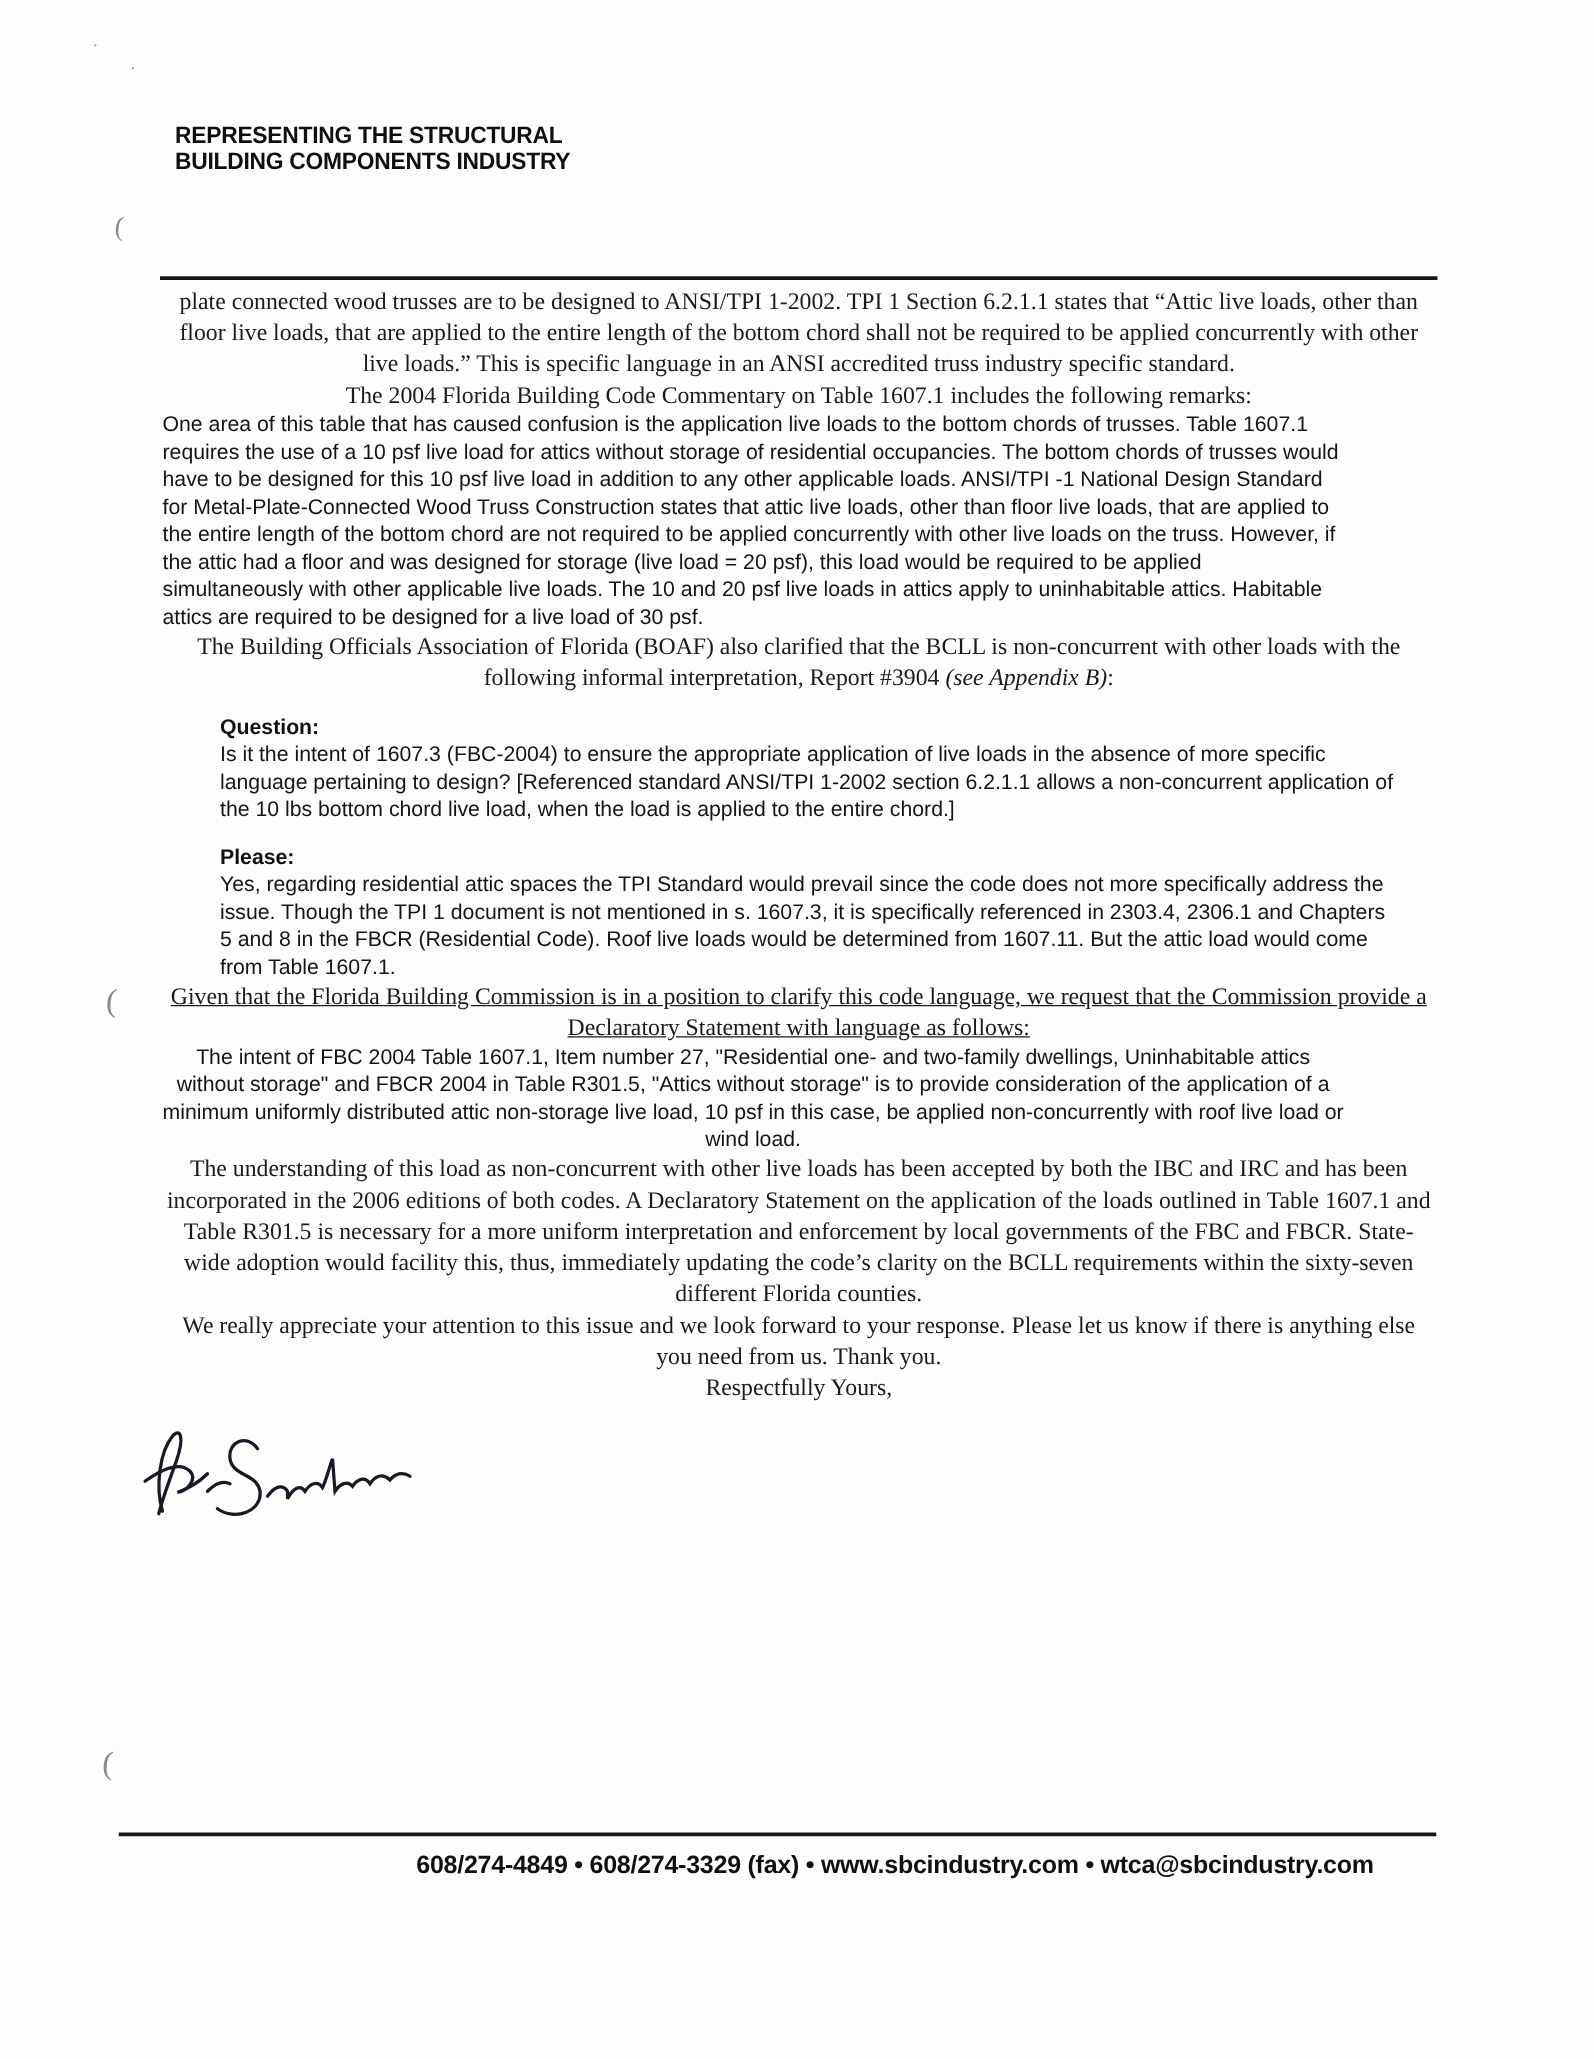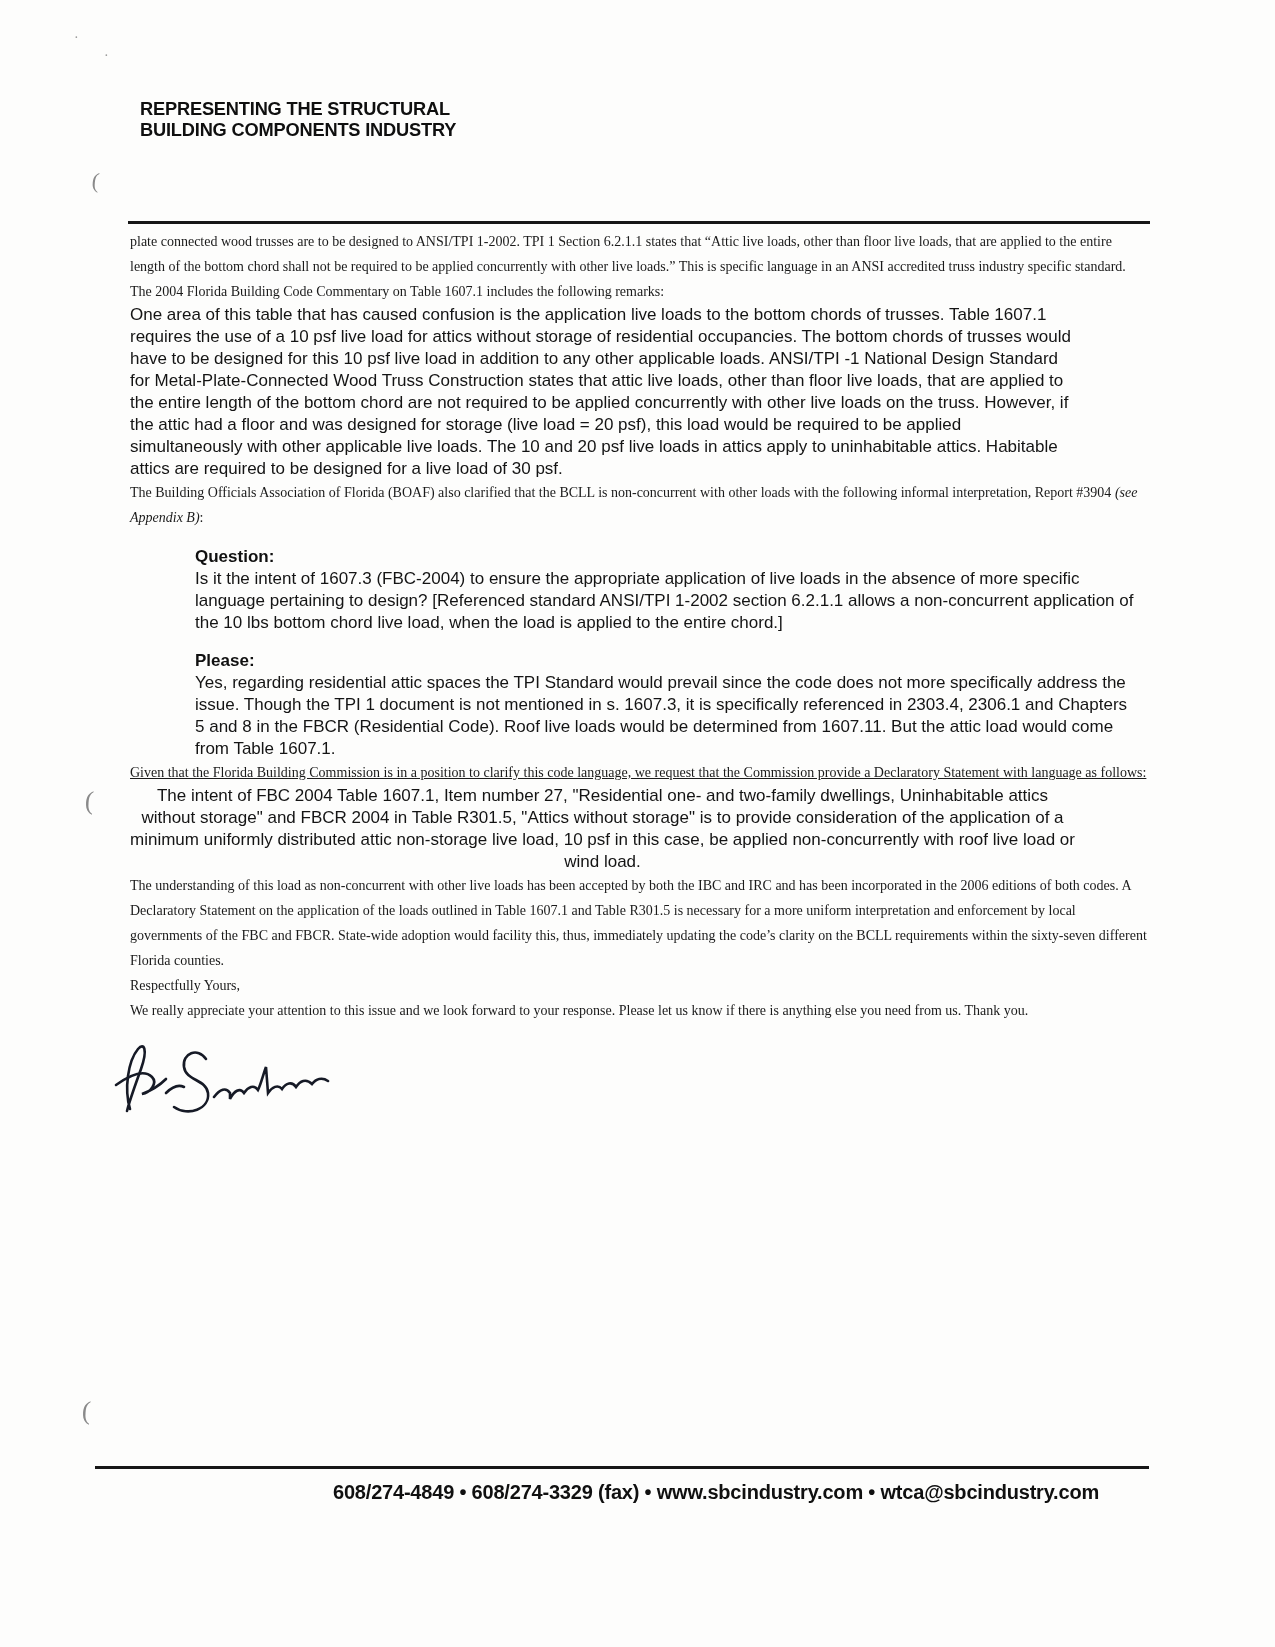--- a/index.html
+++ b/index.html
@@ -22,24 +22,24 @@
     font-family:"Liberation Sans", sans-serif;
     font-weight:bold; font-size:19px; line-height:21px;
     letter-spacing:-0.2px; color:#0f0f0f; padding-bottom:4px;
     transform:scaleX(0.96); transform-origin:left bottom;
   }
   .header-rule { position:absolute; top:221px; left:128px; width:1022px; height:3px; background:#171717; }
 
   
   .letter { position:absolute; top:229px; left:130px; width:1018px; }
   .letter p, .letter div.qa-label { margin:0; }
-  .serif { font-size:14px; line-height:25px; text-align:left; }
+  .serif { font-size:19px; line-height:25px; text-align:center; }
   .sans { font-family:"Liberation Sans", sans-serif; font-size:17px; line-height:22px; color:#141414; }
   .qa-label { font-family:"Liberation Sans", sans-serif; font-weight:bold; font-size:17px; line-height:22px; color:#101010; margin-bottom:3px; }
-  .indent { margin-left:65px; width:945px; }
+  .indent { margin-left:46px; width:945px; }
   .indent2 { margin-left:48px; width:945px;text-align:center; }
   .sp-a { margin-top:16px; }
   .sp-b { margin-top:20px; }
   .sp-c { margin-top:22px; }
   .sp-d { margin-top:24px; }
   .shift1 { margin-left:-20px;text-decoration:underline; }
   .shift2 { margin-left:-24px; }
   .shift3 { margin-left:-33px; }
   .closing { margin-top:26px; }
   em { }
@@ -99,23 +99,23 @@
       <div class="qa-label">Please:</div>
       <p class="sans">Yes, regarding residential attic spaces the TPI Standard would prevail since the code does not more specifically address the issue. Though the TPI 1 document is not mentioned in s. 1607.3, it is specifically referenced in 2303.4, 2306.1 and Chapters 5 and 8 in the FBCR (Residential Code). Roof live loads would be determined from 1607.11. But the attic load would come from Table 1607.1.</p>
     </div>
 
     <p class="serif sp-c shift1">Given that the Florida Building Commission is in a position to clarify this code language, we request that the Commission provide a Declaratory Statement with language as follows:</p>
 
     <p class="sans indent2 sp-b">The intent of FBC 2004 Table 1607.1, Item number 27, "Residential one- and two-family dwellings, Uninhabitable attics without storage" and FBCR 2004 in Table R301.5, "Attics without storage" is to provide consideration of the application of a minimum uniformly distributed attic non-storage live load, 10 psf in this case, be applied non-concurrently with roof live load or wind load.</p>
 
     <p class="serif sp-d shift2">The understanding of this load as non-concurrent with other live loads has been accepted by both the IBC and IRC and has been incorporated in the 2006 editions of both codes. A Declaratory Statement on the application of the loads outlined in Table 1607.1 and Table R301.5 is necessary for a more uniform interpretation and enforcement by local governments of the FBC and FBCR. State-wide adoption would facility this, thus, immediately updating the code’s clarity on the BCLL requirements within the sixty-seven different Florida counties.</p>
 
+    <p class="serif sp-c shift3">We really appreciate your attention to this issue and we look forward to your response. Please let us know if there is anything else you need from us. Thank you.</p>
+
     <p class="serif closing shift3">Respectfully Yours,</p>
-
-    <p class="serif sp-c shift3">We really appreciate your attention to this issue and we look forward to your response. Please let us know if there is anything else you need from us. Thank you.</p>
 
     <div class="signature">
       <svg width="240" height="92" viewBox="0 0 240 92">
         <g fill="none" stroke="#161a26" stroke-width="2.6" stroke-linecap="round">
           <path d="M24 72 C18 52 22 24 32 12 C38 5 42 12 35 32 C30 46 24 62 21 74"></path>
           <path d="M10 48 C24 38 38 32 46 40 C52 46 44 56 36 57 C44 54 54 48 60 42"></path>
           <path d="M60 56 C66 50 72 47 78 50"></path>
           <path d="M100 22 C92 10 76 16 78 30 C80 44 100 42 102 56 C104 72 82 80 68 70"></path>
           <path d="M108 60 C114 52 120 50 124 56 L124 62 C128 54 134 50 138 56 C142 50 148 47 152 53 C155 47 157 38 160 30 L162 56 C166 50 172 47 176 52 C180 46 186 44 190 50 C194 44 200 41 206 47 C210 42 216 40 222 44"></path>
         </g>

